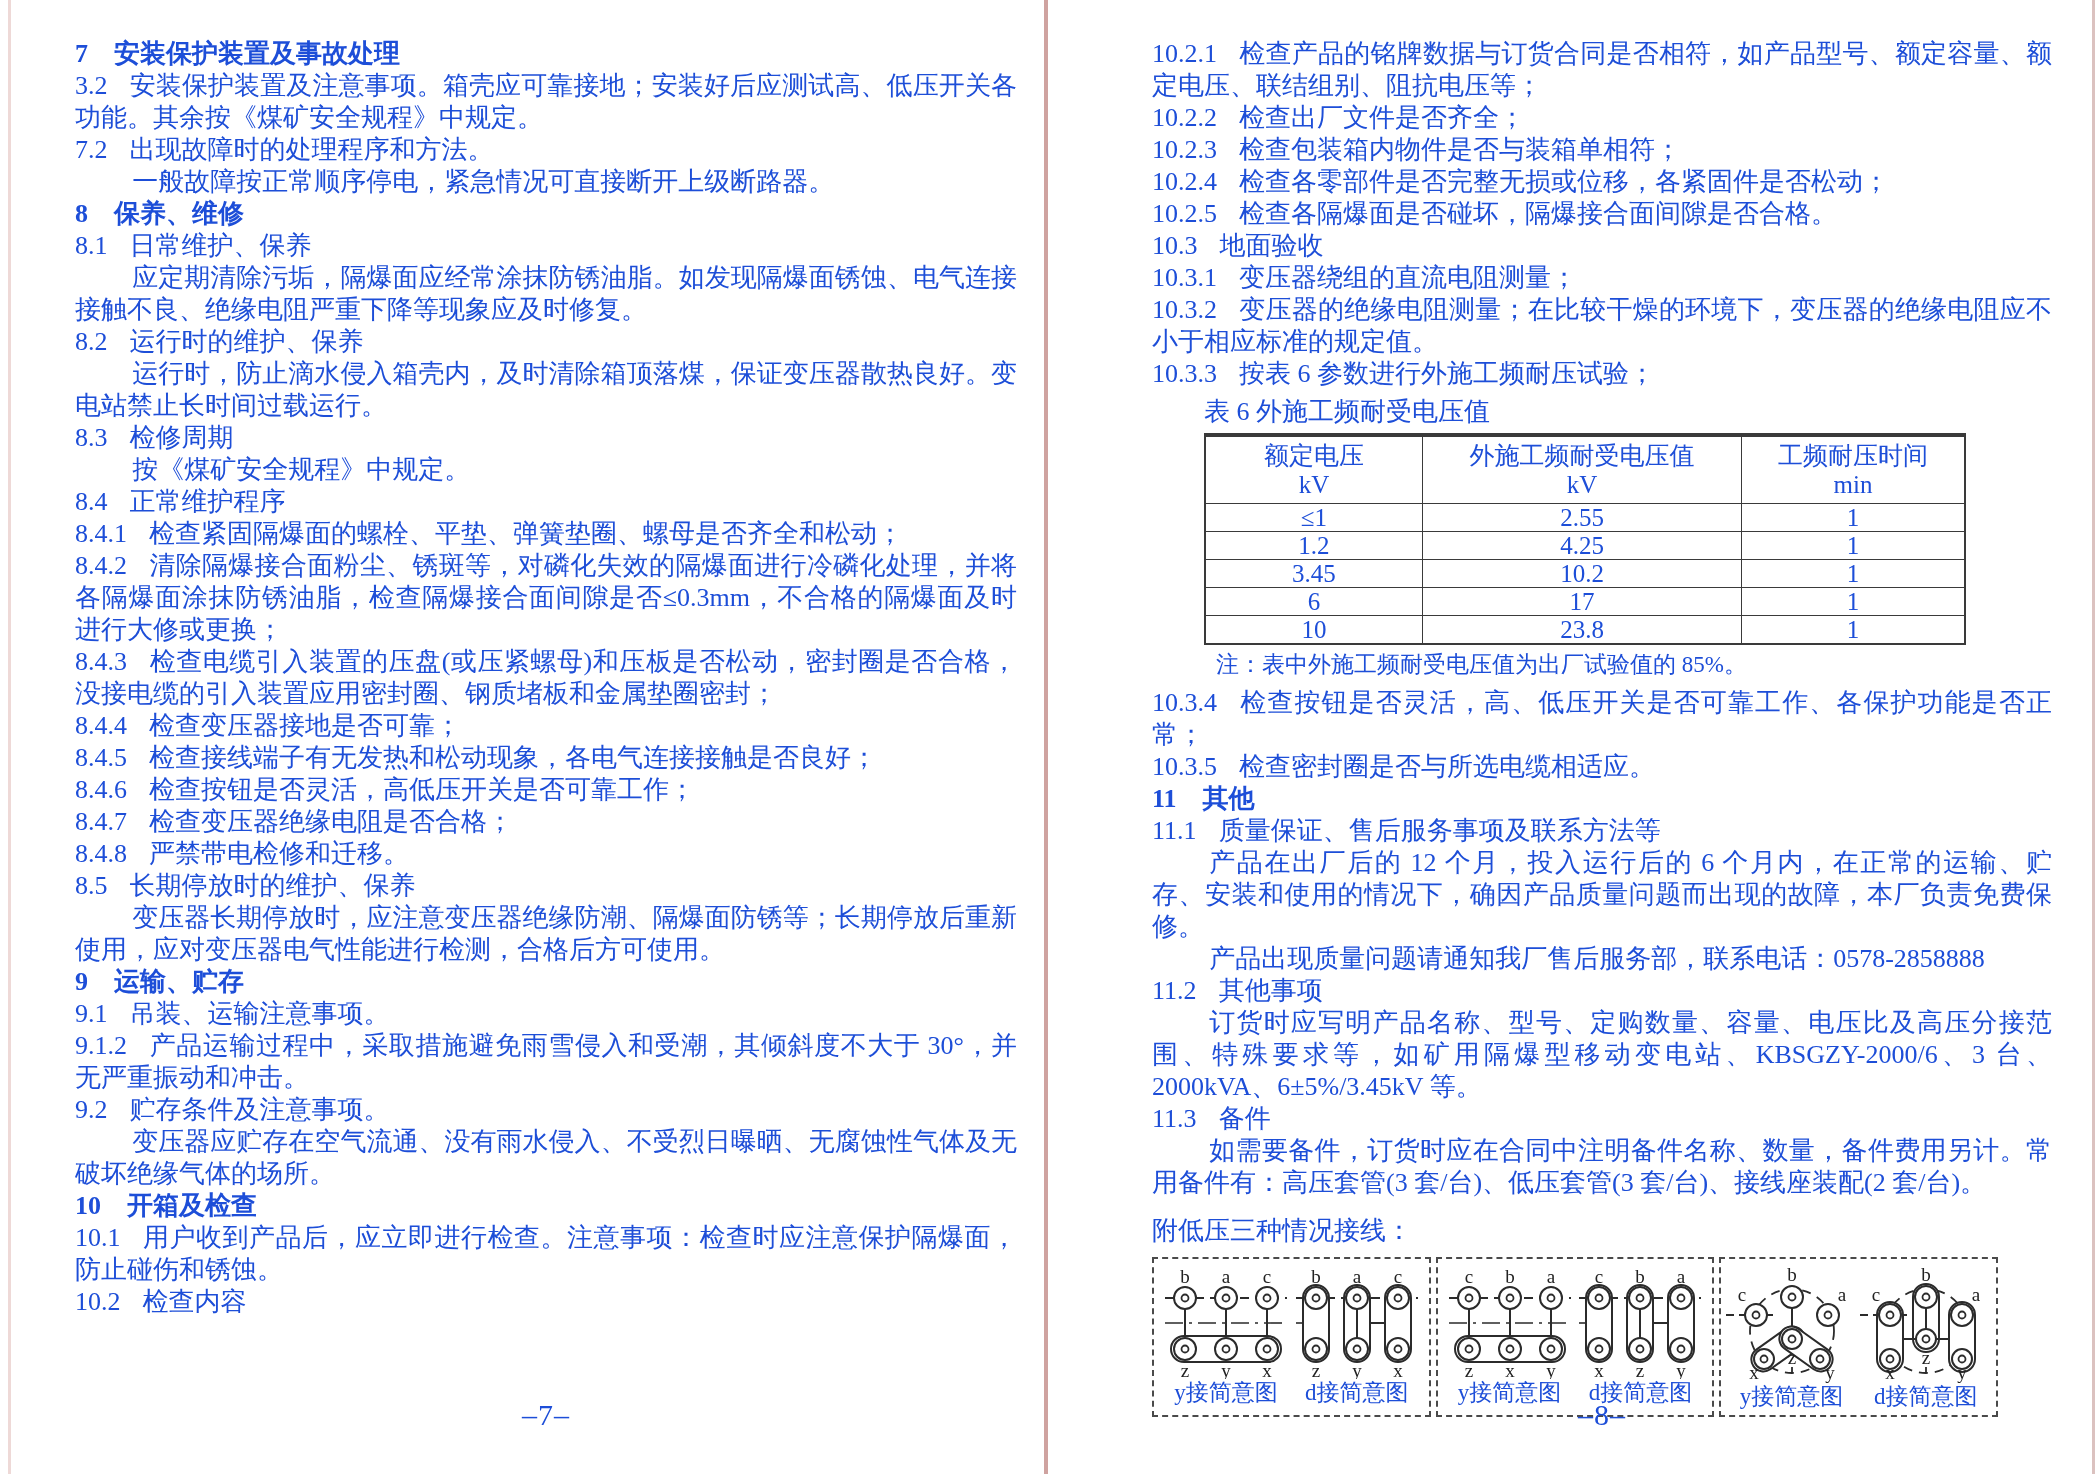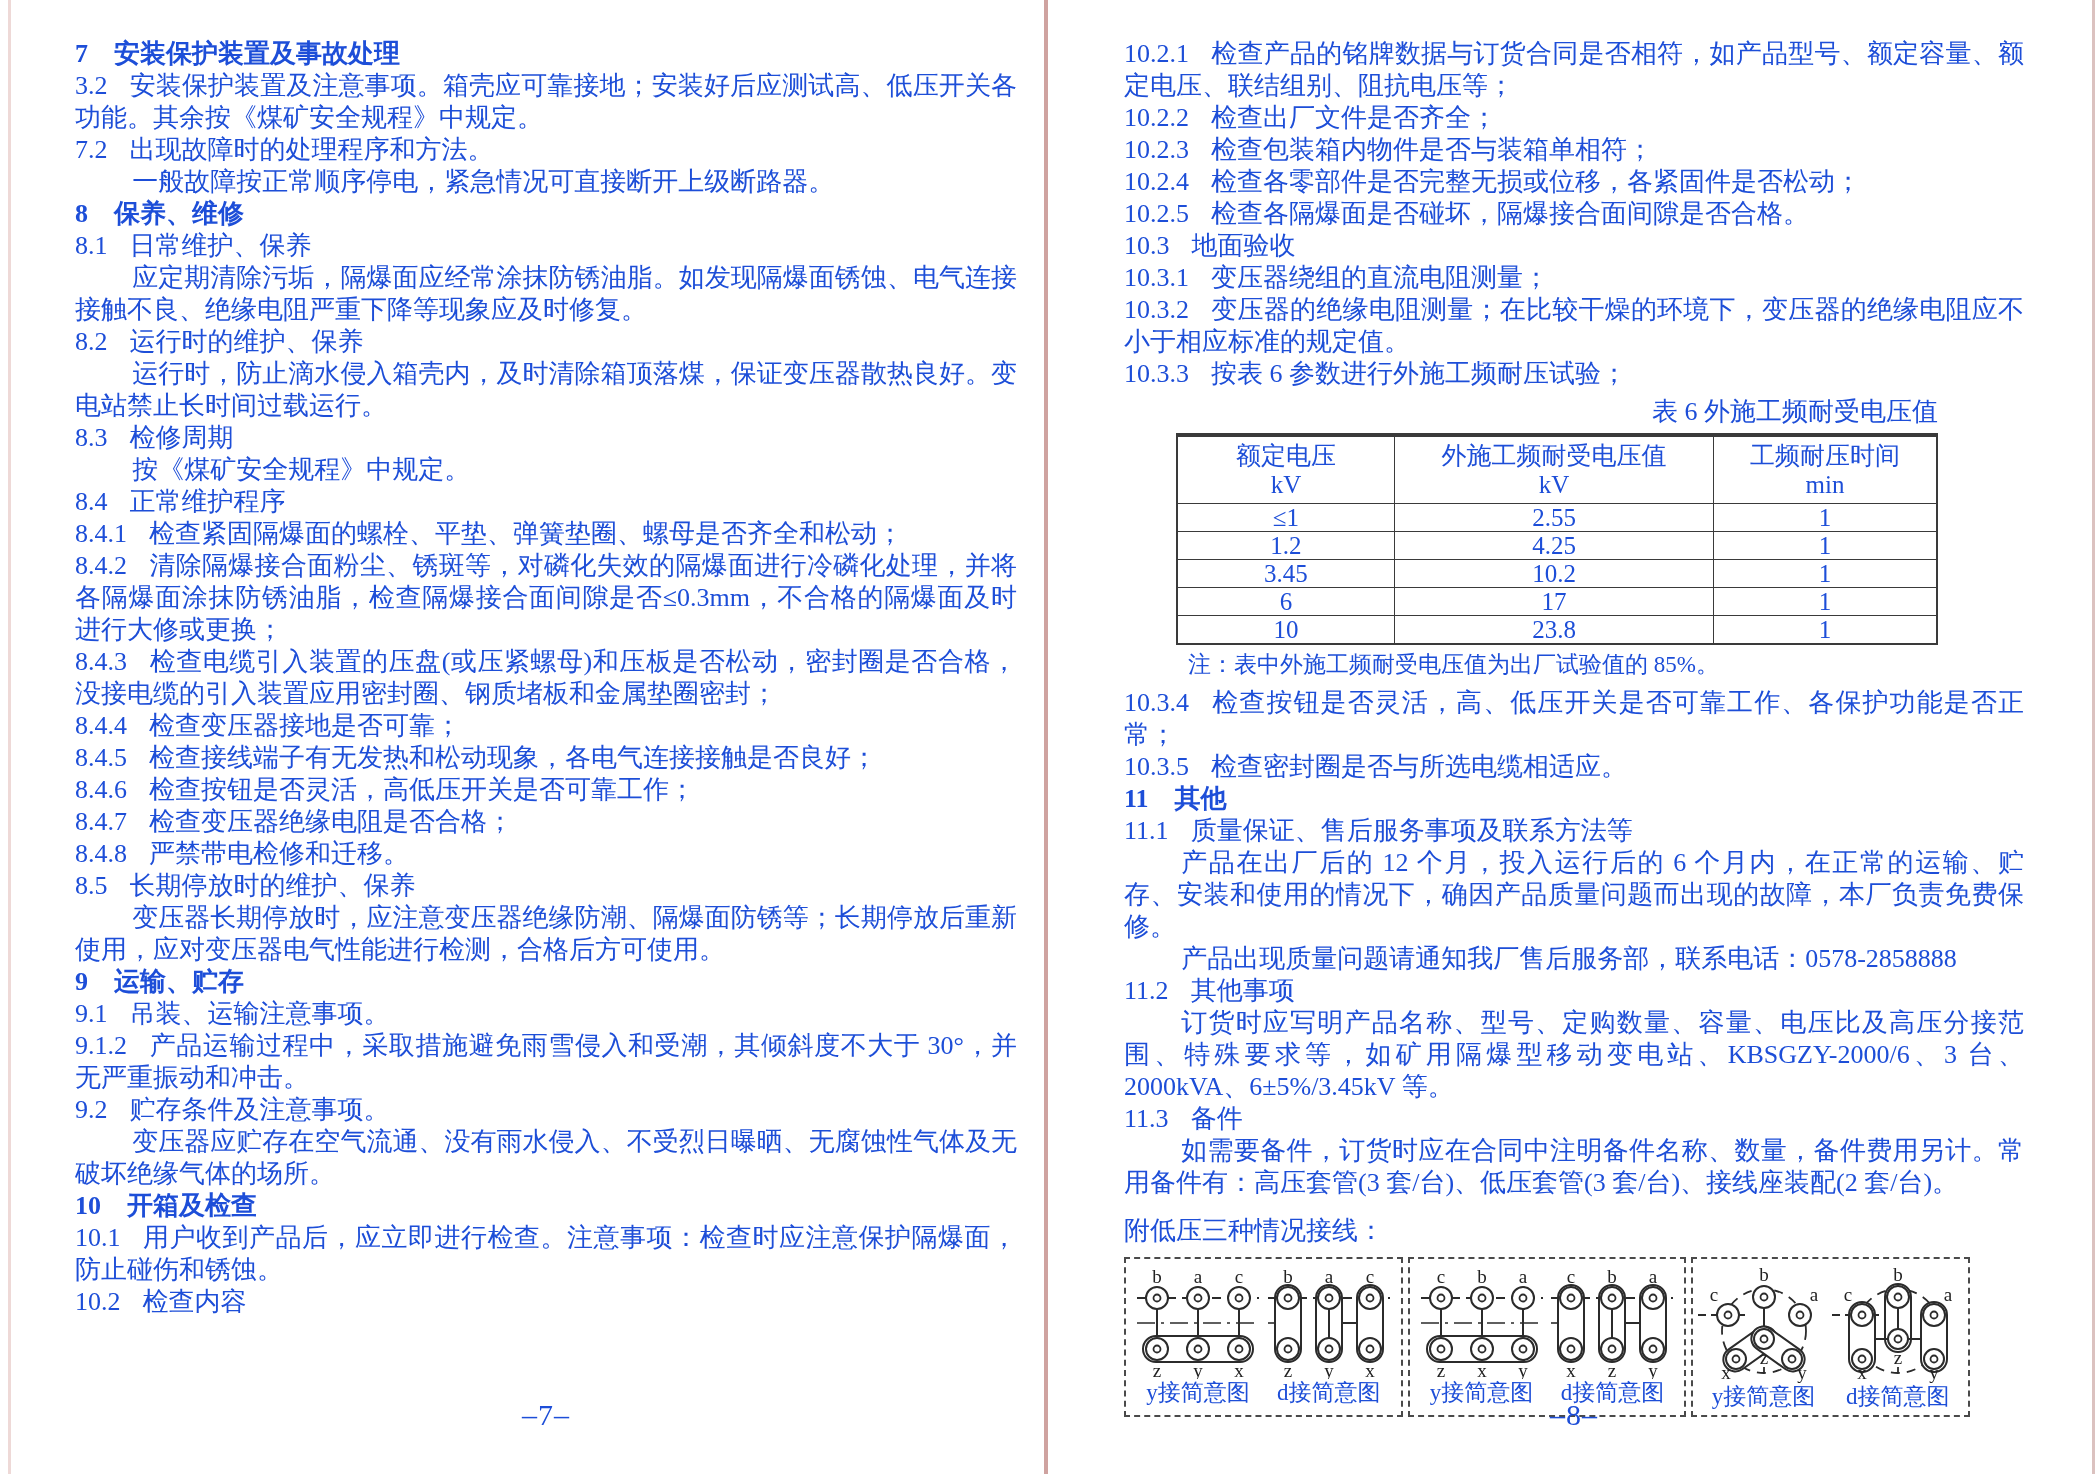--- a/index.html
+++ b/index.html
@@ -7,31 +7,31 @@
     position:relative;width:2098px;height:1474px;background:#ffffff;overflow:hidden;
     font-family:"Liberation Serif","DejaVu Serif",serif;color:#1d4ed8;
   }
   .edge-line{position:absolute;top:0;bottom:0;}
   .edge-line.left{left:8px;width:3px;background:#eed9d7;}
   .edge-line.divider{left:1044px;width:4px;background:#cfa3a0;}
   .edge-line.right{left:2092px;width:3px;background:#dbc2c0;}
 
   .page{position:absolute;top:38px;height:1400px;}
   .page-left{left:75px;width:942px;}
-  .page-right{left:1124px;width:900px;}
+  .page-right{left:1152px;width:900px;}
 
   .para{font-size:26px;line-height:32px;text-align:justify;}
   .para.heading{font-weight:bold;}
   .para .num{padding-right:0.85em;}
   .para.heading .num{padding-right:1.0em;}
   .para.indent{text-indent:2.2em;}
   .para.intro{margin-top:16px;}
 
   .table-block{margin-top:4px;margin-bottom:6px;}
-  .table-caption{width:762px;margin:2px 0 4px 52px;text-align:right;font-size:26px;}
+  .table-caption{width:762px;margin:2px 0 4px 52px;text-align:left;font-size:26px;}
   table.t6{border-collapse:collapse;margin-left:52px;width:762px;
     border:2px solid #3a3a3a;border-top:4px solid #3a3a3a;}
   table.t6 th,table.t6 td{border:1px solid #3a3a3a;text-align:center;font-weight:normal;}
   table.t6 th{font-size:25px;line-height:29px;padding:4px 2px;}
   table.t6 td{font-size:25px;line-height:25px;padding:1px 2px;}
   table.t6 col.c1{width:218px;} table.t6 col.c2{width:320px;} table.t6 col.c3{width:224px;}
   .table-note{margin:6px 0 0 64px;font-size:23px;line-height:28px;}
   #p8b{margin-top:8px;}
 
   .diagrams{display:flex;gap:5px;margin-top:10px;width:846px;}

